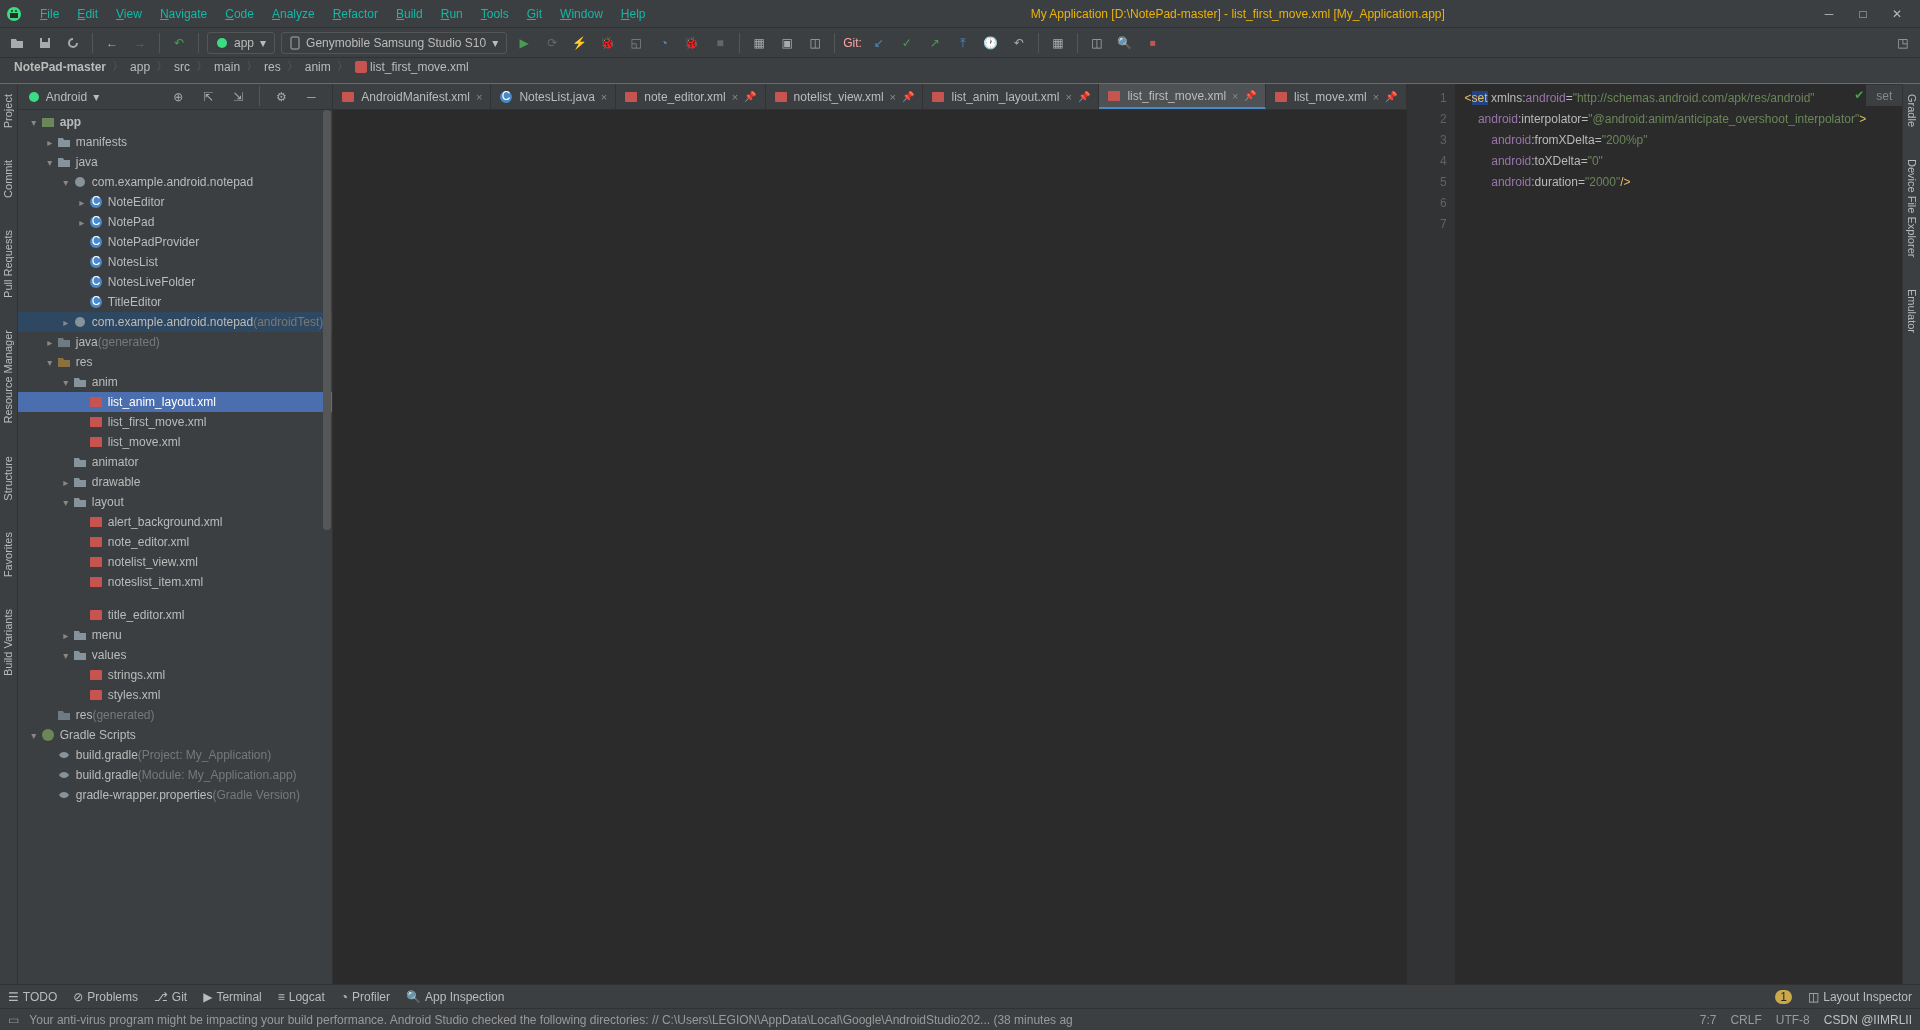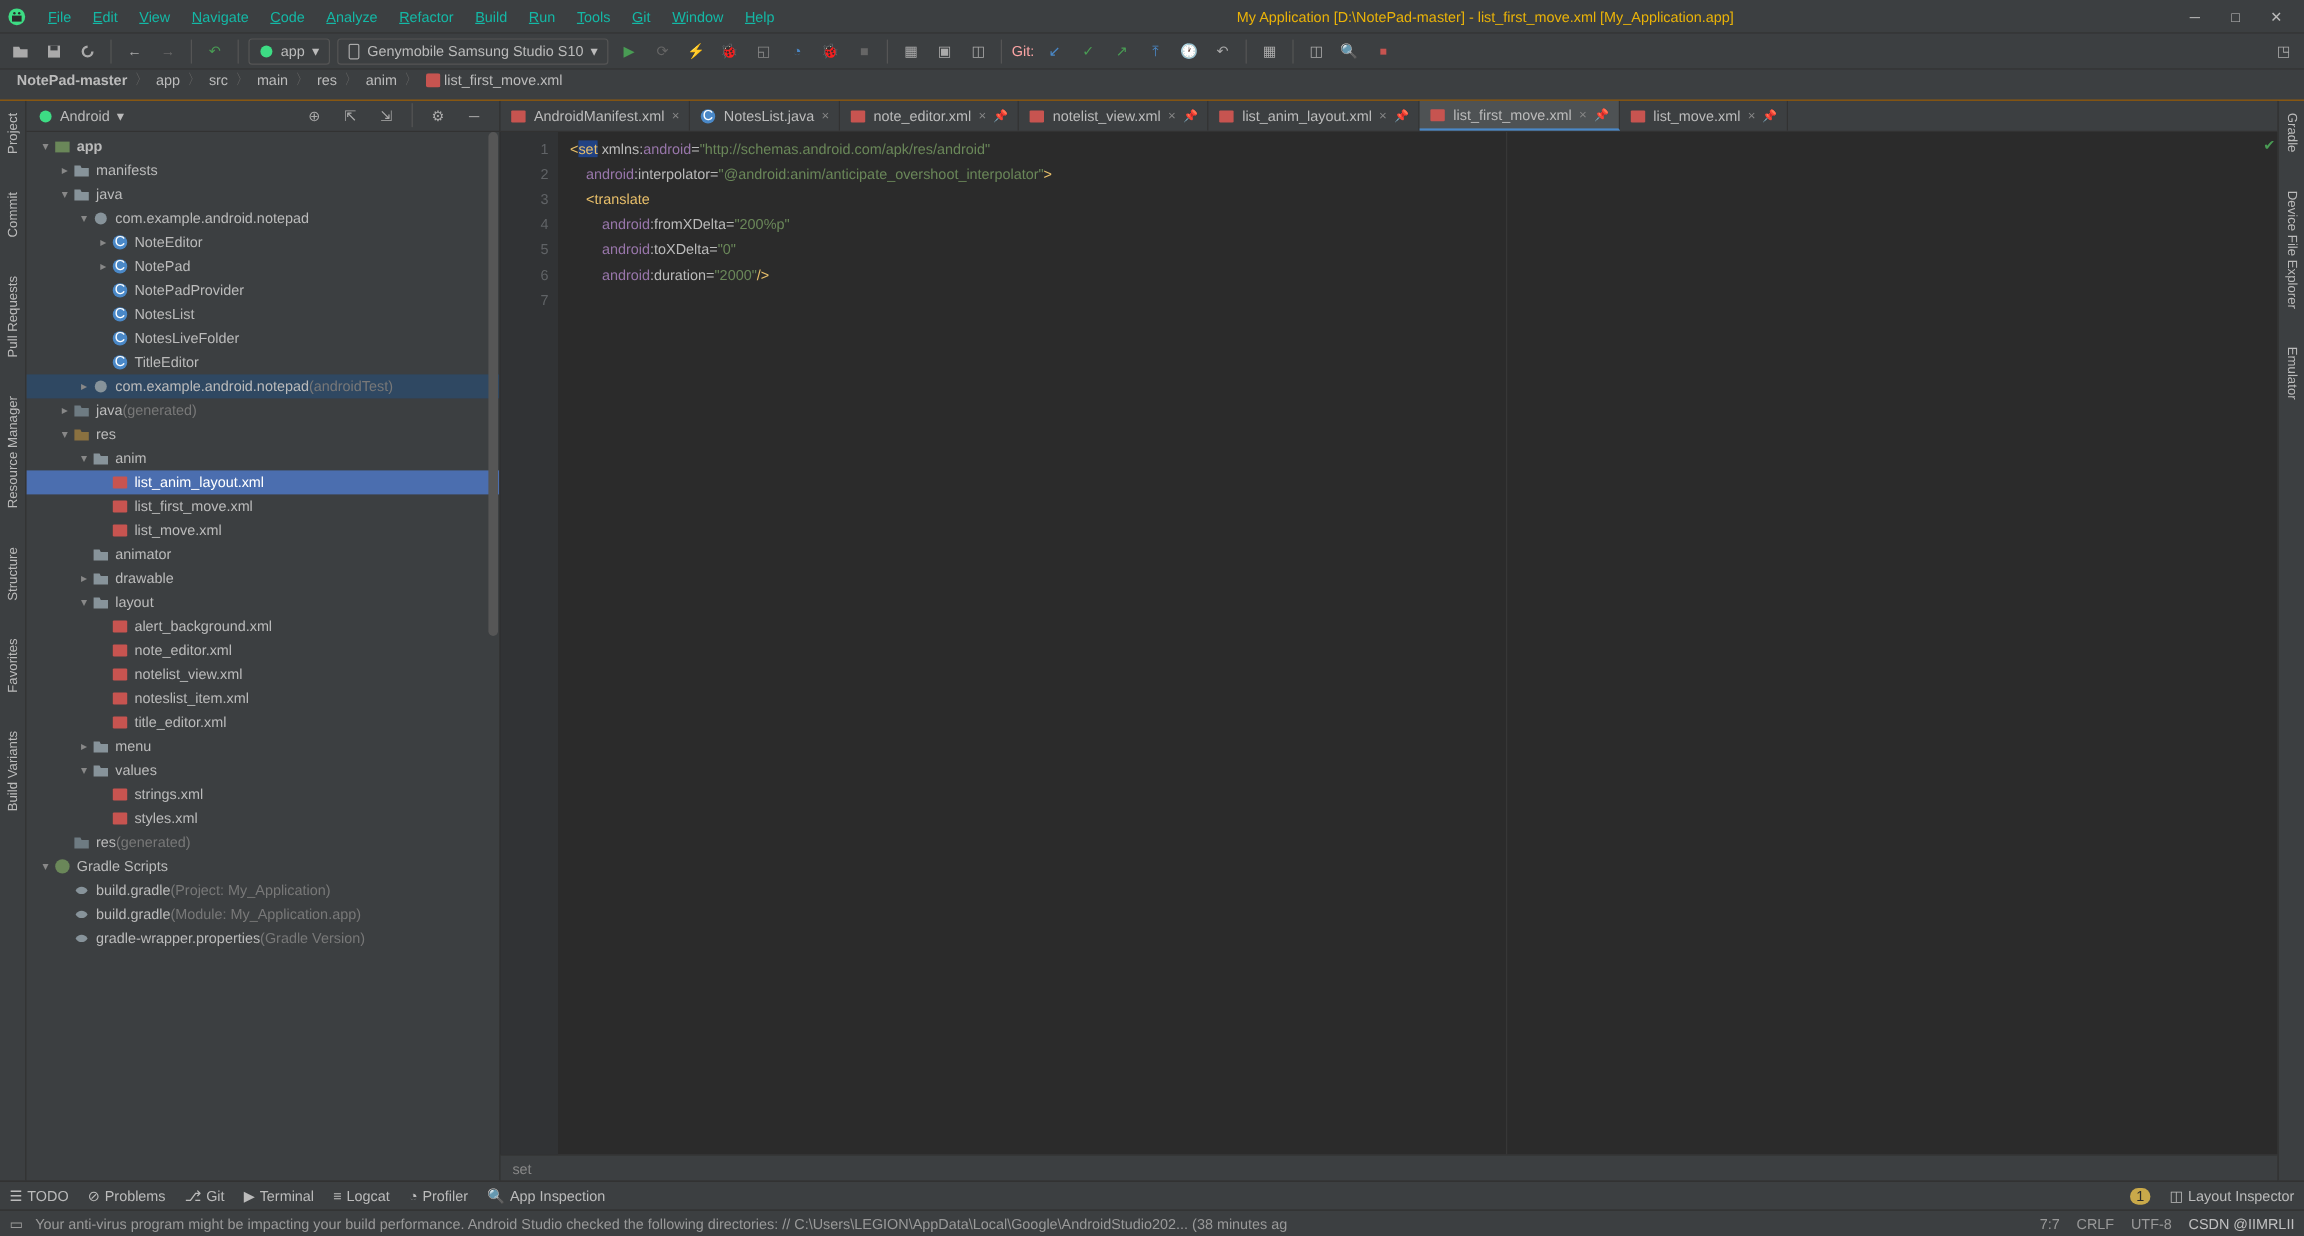--- a/index.html
+++ b/index.html
@@ -36,21 +36,21 @@
 .tree-scroll-thumb { position:absolute; right:1px; top:0; width:8px; height:420px; background:#565656; border-radius:4px; }
 .tree-row { height: 20px; display: flex; align-items: center; cursor: pointer; white-space: nowrap; }
 .tree-row.selected { background: #4b6eaf; color: #ffffff; }
 .tree-row.highlighted { background: #2f4862; }
 .tree-arrow { width: 12px; display: inline-block; text-align: center; color: #888888; font-size: 10px; }
 .tree-icon { width: 16px; height: 16px; margin-right: 4px; display:inline-flex; align-items:center; justify-content:center; }
 .tree-label { color: #bbbbbb; }
 .tree-label.dim { color: #787878; }
 .tree-row.selected .tree-label { color: #ffffff; }
 
-.editor-area { flex: 1; display: flex; flex-direction: column; background: #2b2b2b; }
+.editor-area { flex: 1; display: flex; background: #2b2b2b; }
 .tabs { height: 26px; background: #3c3f41; display: flex; border-bottom: 1px solid #323232; overflow:hidden; }
 .tab { display: flex; align-items: center; padding: 0 8px; gap: 6px; border-right: 1px solid #323232; cursor: pointer; color: #bbbbbb; }
 .tab.active { background: #4e5254; border-bottom: 2px solid #4a88c7; }
 .tab-close { color: #888888; font-size: 11px; }
 .tab-pin { color: #888888; font-size: 10px; }
 .editor-content { flex: 1; display: flex; position: relative; }
 .gutter-nums { width: 48px; background: #313335; color: #606366; text-align: right; padding: 4px 8px 0 0; font-family: "Consolas", monospace; font-size: 13px; line-height: 21px; }
 .code-area { flex: 1; padding: 4px 0 0 10px; font-family: "Consolas", monospace; font-size: 13px; line-height: 21px; position: relative; }
 .code-line { white-space: pre; }
 .tk-tag { color: #e8bf6a; }
@@ -442,21 +442,21 @@
         </div>
         <div class="tree-row" style="padding-left: 58px;">
           <span class="tree-arrow"></span>
           <span class="tree-icon">
             <svg width="14" height="14">
               <rect x="1" y="2" width="12" height="10" rx="1" fill="#c75450"></rect>
             </svg>
           </span>
           <span class="tree-label">noteslist_item.xml</span>
         </div>
-        <div class="tree-row" style="padding-left: 58px;">
+        <div class="tree-row" style="padding-left: 58px; margin-top: 13px;">
           <span class="tree-arrow"></span>
           <span class="tree-icon">
             <svg width="14" height="14">
               <rect x="1" y="2" width="12" height="10" rx="1" fill="#c75450"></rect>
             </svg>
           </span>
           <span class="tree-label">title_editor.xml</span>
         </div>
         <div class="tree-row" style="padding-left: 42px;">
           <span class="tree-arrow">▸</span>
@@ -625,21 +625,20 @@
           <div>3</div>
           <div>4</div>
           <div>5</div>
           <div>6</div>
           <div>7</div>
         </div>
       <div class="code-area">
         <div class="ruler" style="left:790px"></div>
         <div class="code-line"><span class="tk-punct">&lt;</span><span class="tk-tag hl-set">set</span><span class="tk-attr"> xmlns:</span><span class="tk-attr-ns">android</span><span class="tk-eq">=</span><span class="tk-str">"http://schemas.android.com/apk/res/android"</span></div>
         <div class="code-line"><span>    </span><span class="tk-attr-ns">android</span><span class="tk-attr">:interpolator</span><span class="tk-eq">=</span><span class="tk-str">"@android:anim/anticipate_overshoot_interpolator"</span><span class="tk-punct">&gt;</span></div>
-        <div class="code-line"><span class="tk-punct">    &lt;</span><span class="tk-tag">translate</span></div>
         <div class="code-line"><span>        </span><span class="tk-attr-ns">android</span><span class="tk-attr">:fromXDelta</span><span class="tk-eq">=</span><span class="tk-str">"200%p"</span></div>
         <div class="code-line"><span>        </span><span class="tk-attr-ns">android</span><span class="tk-attr">:toXDelta</span><span class="tk-eq">=</span><span class="tk-str">"0"</span></div>
         <div class="code-line"><span>        </span><span class="tk-attr-ns">android</span><span class="tk-attr">:duration</span><span class="tk-eq">=</span><span class="tk-str">"2000"</span><span class="tk-punct">/&gt;</span></div>
       </div>
       <div class="error-stripe">
         <span class="check">✔</span>
       </div>
     </div>
     <div class="crumb-bar">
       <span>set</span>

